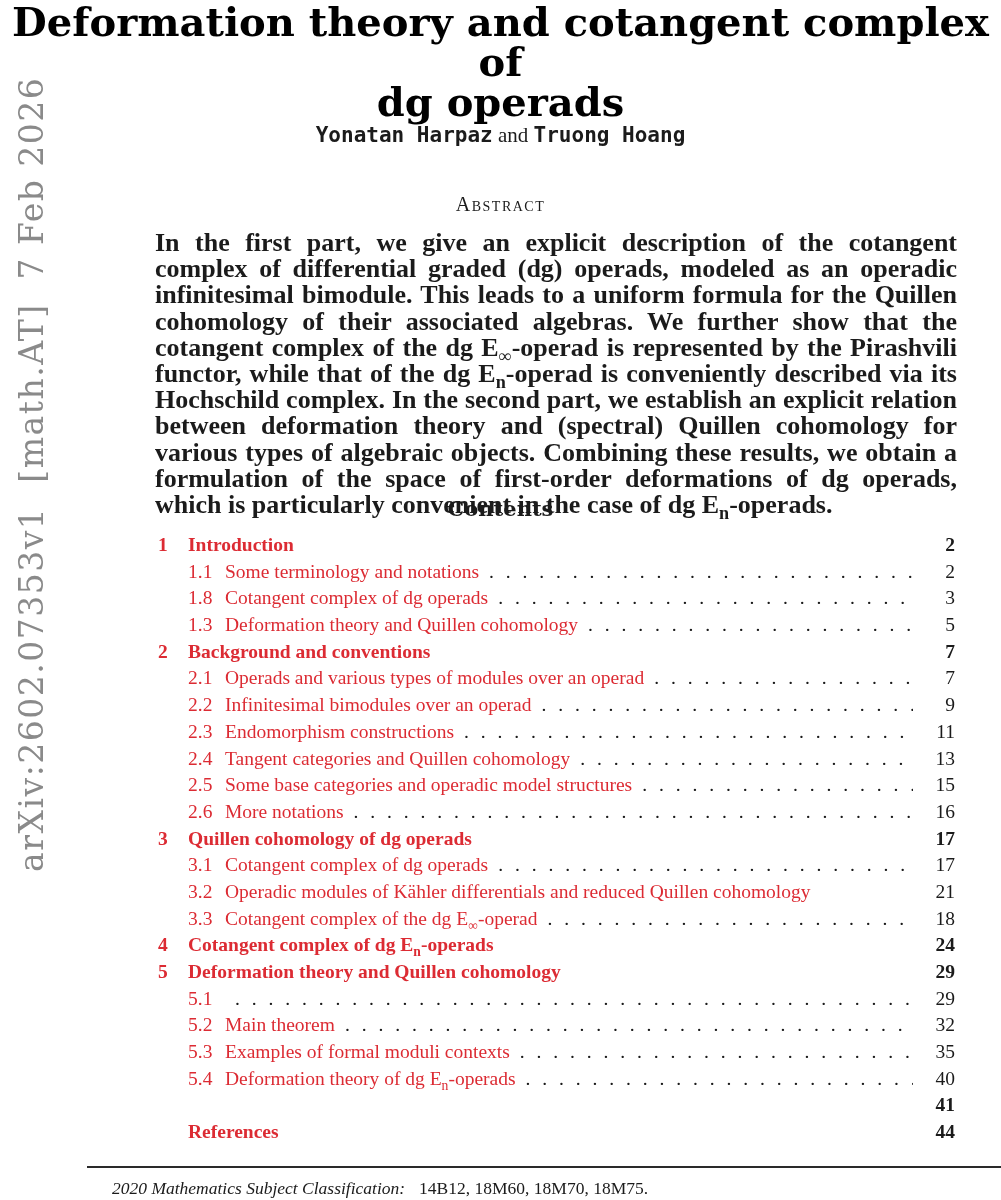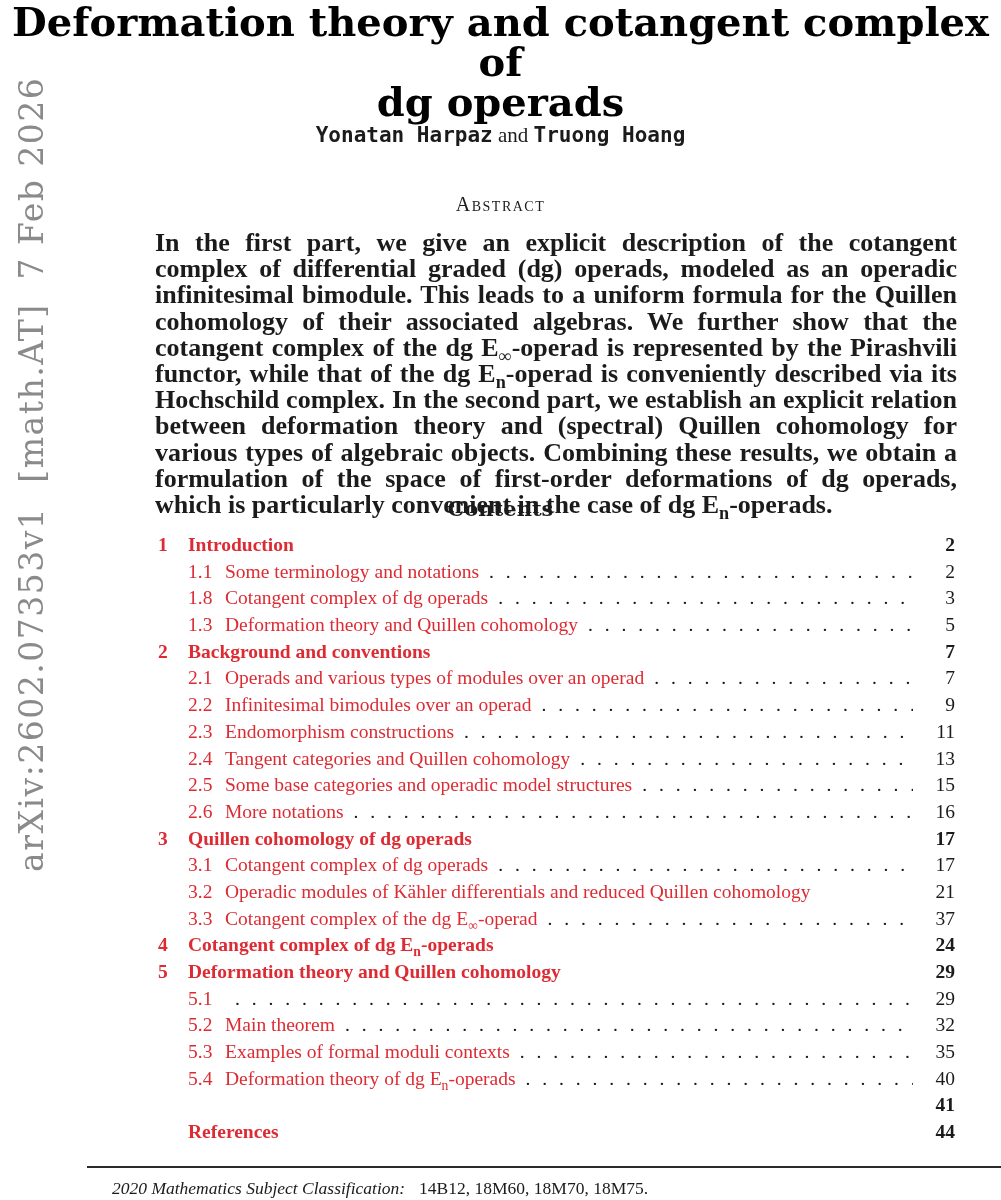--- a/index.html
+++ b/index.html
@@ -216,21 +216,21 @@
       <div class="row l2">
       <span class="num">3.2</span>
       <span class="ttl">Operadic modules of Kähler differentials and reduced Quillen cohomology</span>
       <span class="lead nodots"></span>
       <span class="pg">21</span>
     </div>
       <div class="row l2">
       <span class="num">3.3</span>
       <span class="ttl">Cotangent complex of the dg E<sub>∞</sub>-operad</span>
       <span class="lead"></span>
-      <span class="pg">37</span>
+      <span class="pg">18</span>
     </div>
       <div class="row l1 bold">
       <span class="num">4</span>
       <span class="ttl">Cotangent complex of dg E<sub>n</sub>-operads</span>
       <span class="lead nodots"></span>
       <span class="pg">24</span>
     </div>
       <div class="row l1 bold">
       <span class="num">5</span>
       <span class="ttl">Deformation theory and Quillen cohomology</span>

